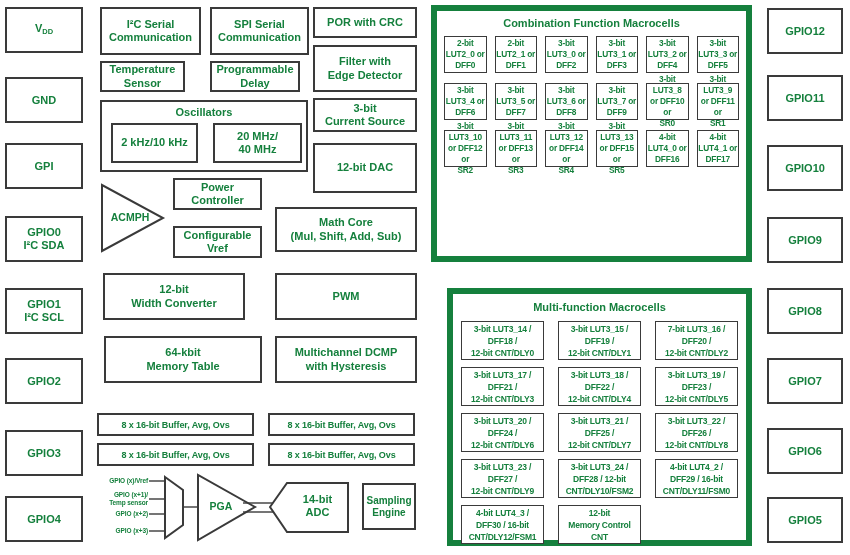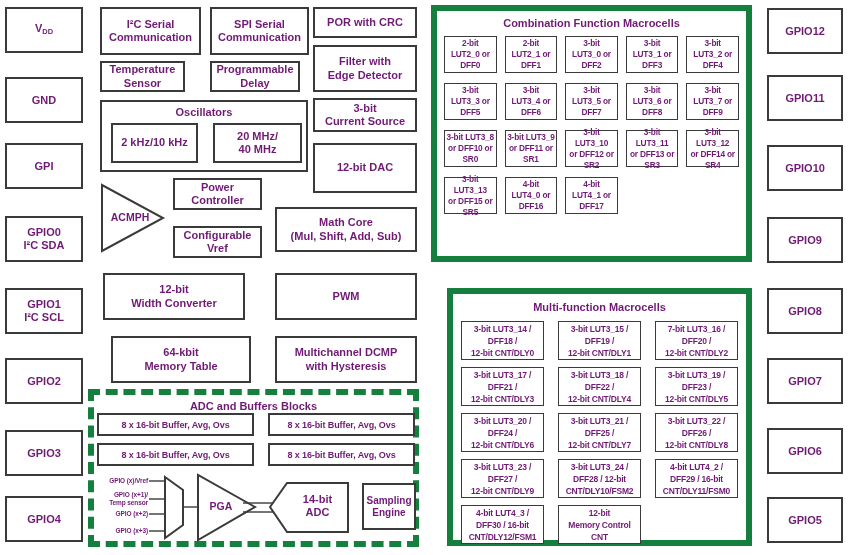--- a/index.html
+++ b/index.html
@@ -1,30 +1,30 @@
 <!DOCTYPE html>
 <html><head>
 <meta charset="utf-8">
 <style>
   html,body{margin:0;padding:0;background:#fff}
   .canvas{position:relative;width:850px;height:555px;background:#fff;
-    font-family:"Liberation Sans",sans-serif;font-weight:700;color:#701a75;overflow:hidden}
+    font-family:"Liberation Sans",sans-serif;font-weight:700;color:#15803d;overflow:hidden}
   .pin{position:absolute;width:78px;height:46px;border:2px solid #3a3a3a;background:#fff;
     box-sizing:border-box;display:flex;flex-direction:column;align-items:center;justify-content:center;
     font-size:11px;line-height:13px;text-align:center}
   .pin.r{width:76px}
   .blk{position:absolute;border:2px solid #3a3a3a;background:#fff;box-sizing:border-box;
     display:flex;flex-direction:column;align-items:center;justify-content:center;
     font-size:11px;line-height:13.5px;text-align:center}
   .osc-outer{justify-content:flex-start;padding-top:4px}
   .sec{position:absolute;border:6px solid #15803d;background:#fff;box-sizing:border-box}
   .sec.dashed{border-style:dashed}
   .sec-title{text-align:center;font-size:11px;line-height:14px;margin-top:5px}
   .grid{display:grid}
-  .grid.comb{margin:6px 7px 0;grid-template-columns:repeat(5,1fr);grid-auto-rows:37px;gap:10px 8px}
+  .grid.comb{margin:6px 7px 0;grid-template-columns:repeat(6,1fr);grid-auto-rows:37px;gap:10px 8px}
   .grid.multi{margin:7px 8px 0;grid-template-columns:repeat(3,1fr);grid-auto-rows:39px;gap:7px 14px}
   .cell{border:1.4px solid #3a3a3a;box-sizing:border-box;background:#fff;
     display:flex;flex-direction:column;align-items:center;justify-content:center;
     text-align:center;font-size:8.3px;line-height:11px;letter-spacing:-0.2px}
   .cell.m{font-size:8.5px;line-height:12px}
   .bufgrid{position:absolute;display:grid;grid-template-columns:157px 147px;gap:7px 14px;grid-auto-rows:23px}
   .buf{border:2px solid #3a3a3a;box-sizing:border-box;background:#fff;
     display:flex;align-items:center;justify-content:center;font-size:9px;letter-spacing:-0.1px}
   .ovl{position:absolute}
   .small-label{position:absolute;font-size:6.5px;line-height:8px;text-align:right;letter-spacing:-0.1px}
@@ -126,32 +126,29 @@
     </div>
   <div class="blk" style="left:275px;top:207px;width:142px;height:45px">
       <div>Math Core</div>
       <div>(Mul, Shift, Add, Sub)</div>
     </div>
   <div class="blk" style="left:103px;top:273px;width:142px;height:47px">
       <div>12-bit</div>
       <div>Width Converter</div>
     </div>
   <div class="blk" style="left:275px;top:273px;width:142px;height:47px">PWM</div>
-  <div class="blk" style="left:111px;top:336px;width:140px;height:47px">
+  <div class="blk" style="left:104px;top:336px;width:158px;height:47px">
       <div>64-kbit</div>
       <div>Memory Table</div>
     </div>
   <div class="blk" style="left:275px;top:336px;width:142px;height:47px">
       <div>Multichannel DCMP</div>
       <div>with Hysteresis</div>
     </div>
 
-  <div class="sec dashed" style="left:88px;top:389px;width:331px;height:158px">
-    <div class="sec-title" style="margin-top:4px">ADC and Buffers Blocks</div>
-  </div>
   <div class="bufgrid" style="left:97px;top:413px">
       <div class="buf">
         <div>8 x 16-bit Buffer, Avg, Ovs</div>
       </div>
       <div class="buf">
         <div>8 x 16-bit Buffer, Avg, Ovs</div>
       </div>
       <div class="buf">
         <div>8 x 16-bit Buffer, Avg, Ovs</div>
       </div>

